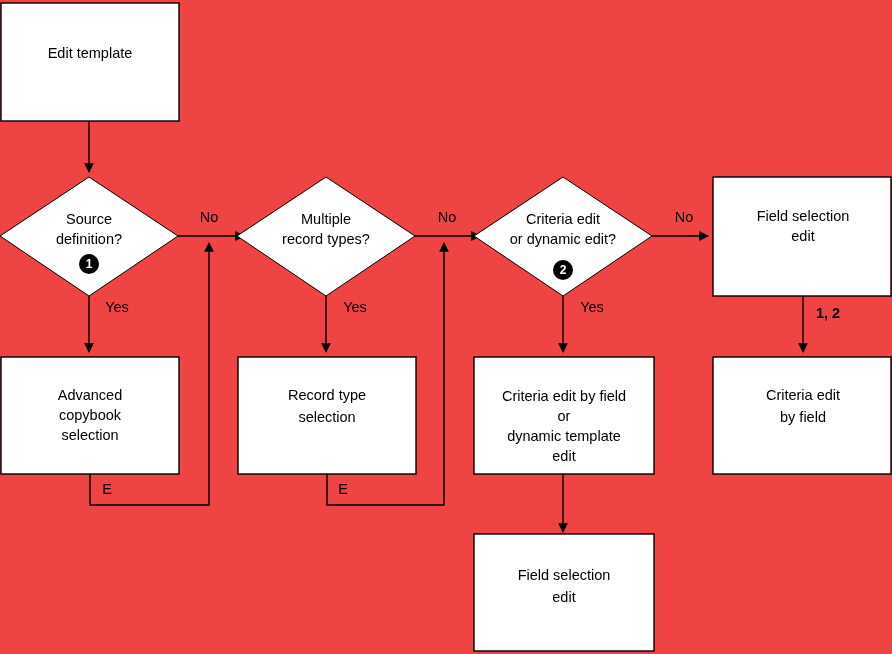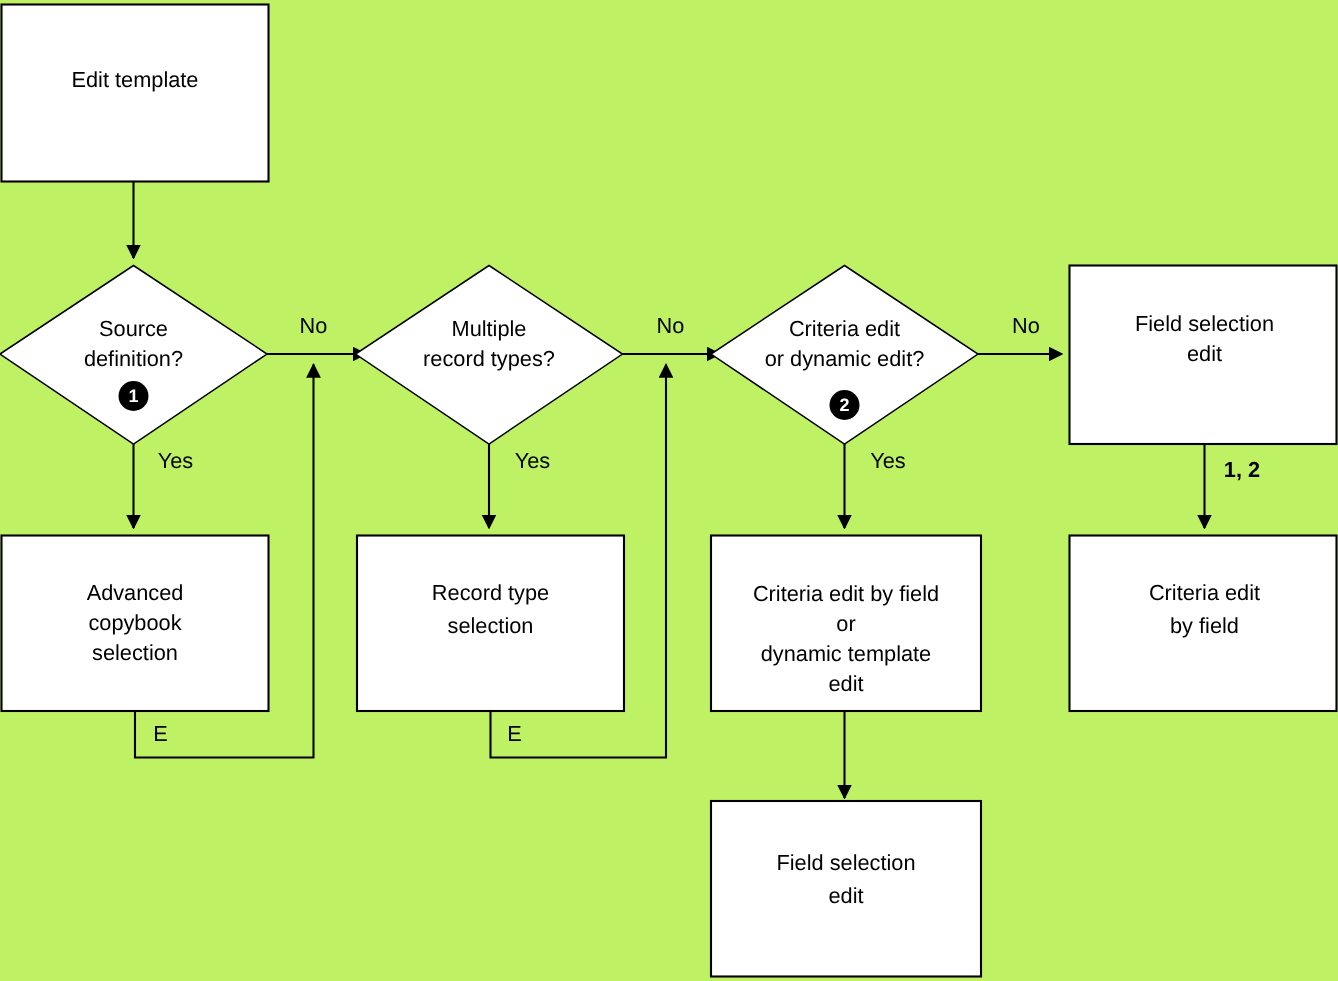--- a/index.html
+++ b/index.html
@@ -10,21 +10,21 @@
   body {
     width: 892px;
     height: 654px;
     overflow: hidden;
     font-family: "Liberation Sans", sans-serif;
   }
   #flowchart-root {
     position: relative;
     width: 892px;
     height: 654px;
-    background: #bef264;
+    background: #ef4444;
   }
   svg#diagram {
     display: block;
     width: 892px;
     height: 654px;
   }
   .node-shape {
     fill: #ffffff;
     stroke: #000000;
     stroke-width: 1.4;

